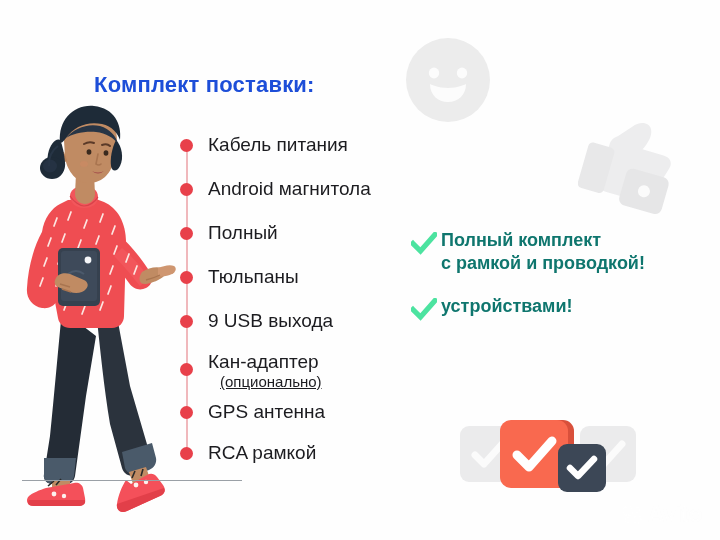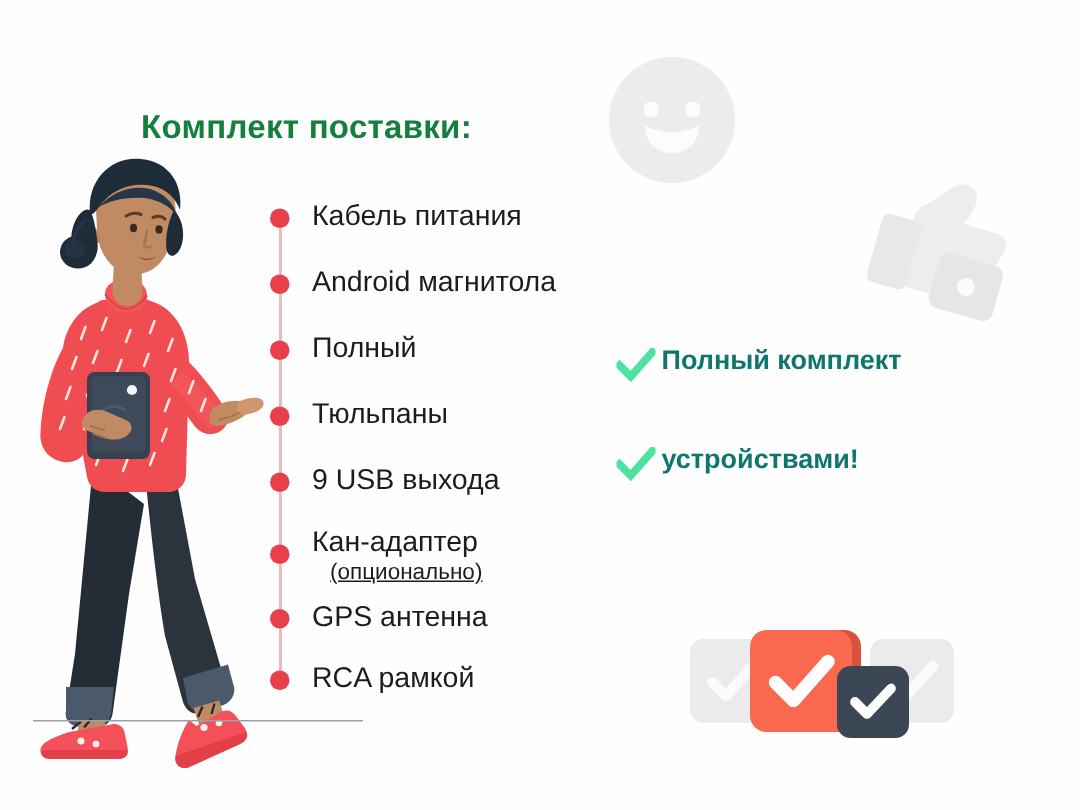--- a/index.html
+++ b/index.html
@@ -41,21 +41,21 @@
     pointer-events: none;
   }
 
   
   .title {
     position: absolute;
     left: 94px;
     top: 72px;
     font-size: 22px;
     font-weight: bold;
-    color: #15803d;
+    color: #1d4ed8;
     letter-spacing: 0.2px;
     white-space: nowrap;
   }
 
   
   .bullet-list {
     position: absolute;
     left: 178px;
     top: 132px;
     width: 260px;
@@ -269,20 +269,21 @@
   <div class="claims">
 
     <div class="claim" style="top:0px;">
       <span class="claim-check">
         <svg viewBox="0 0 26 24" width="26" height="24" aria-hidden="true">
           <path d="M2 11.5 L9.5 19 L24 2.5" stroke="#4ce3a0" stroke-width="5.2" fill="none" stroke-linecap="square" stroke-linejoin="miter"></path>
         </svg>
       </span>
       <span class="claim-text">
         <span class="ln">Полный комплект</span>
+        <span class="ln">с рамкой и проводкой!</span>
       </span>
     </div>
 
     <div class="claim" style="top:66px;">
       <span class="claim-check">
         <svg viewBox="0 0 26 24" width="26" height="24" aria-hidden="true">
           <path d="M2 11.5 L9.5 19 L24 2.5" stroke="#4ce3a0" stroke-width="5.2" fill="none" stroke-linecap="square" stroke-linejoin="miter"></path>
         </svg>
       </span>
       <span class="claim-text">

